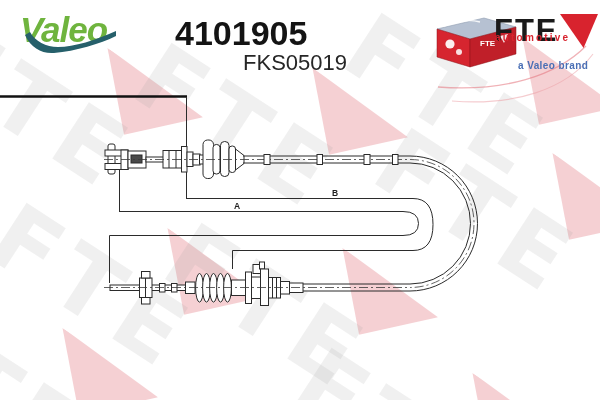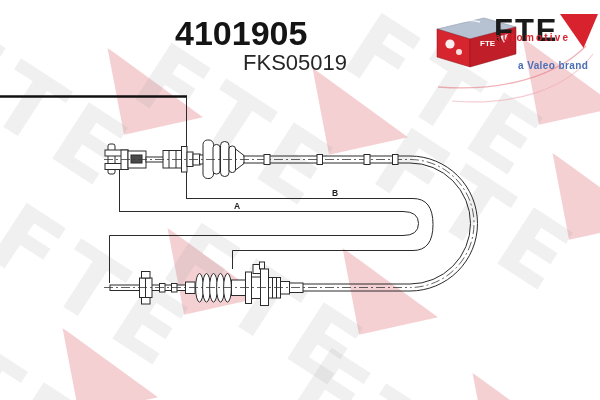--- a/index.html
+++ b/index.html
@@ -91,20 +91,26 @@
         <span class="wm-txt">FTE</span>
       </div>
       <div class="wm" style="left: 200px; top: 210px;">
         <div class="wm-tri"></div>
         <span class="wm-txt">FTE</span>
       </div>
     </div>
 
   <div id="header">
 
+    <div class="valeo">
+      <span class="valeo-word">Valeo</span>
+      <svg width="110" height="52" viewBox="0 0 110 52" style="position:absolute;left:0;top:0">
+        <path d="M7,27 C13,40 24,46 36,45 C58,43 82,36 98,28 L98,23 C78,32 56,39 40,39 C28,39 17,33 12,24 Z" fill="var(--valeo-swoosh,#26606b)"></path>
+      </svg>
+    </div>
 
     <div class="part-number">4101905</div>
     <div class="reference">FKS05019</div>
 
     <svg width="92" height="60" viewBox="0 0 92 60" style="position:absolute;left:428px;top:12px">
       <polygon points="9,17 56,6 88,15 42,27" fill="var(--box-top,#b6c1d2)" stroke="#8e9cb0" stroke-width=".6"></polygon>
       <polygon points="9,17 42,27 42,55 9,45" fill="var(--box-front,#d6252f)" stroke="#8c1219" stroke-width=".5"></polygon>
       <polygon points="42,27 88,15 88,42 42,55" fill="var(--box-side,#c01f29)" stroke="#8c1219" stroke-width=".5"></polygon>
       <path d="M16,14 Q36,6 52,10" stroke="#ffffff" stroke-width="1.4" fill="none" opacity=".85"></path>
       <circle cx="22" cy="32" r="4.6" fill="#ffffff" opacity=".92"></circle>

